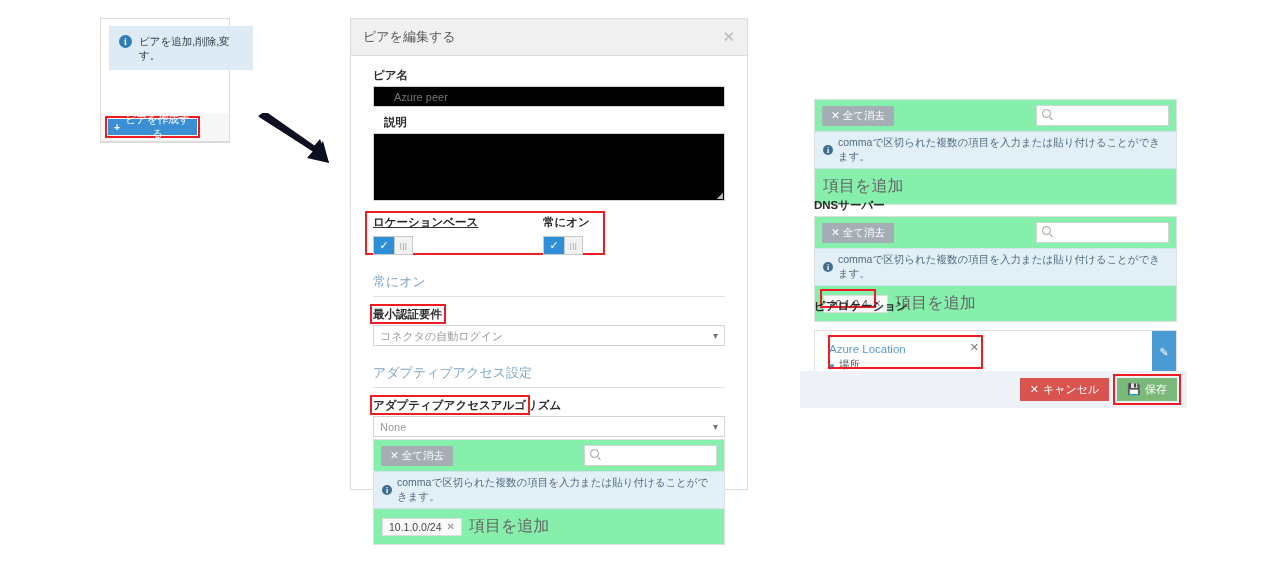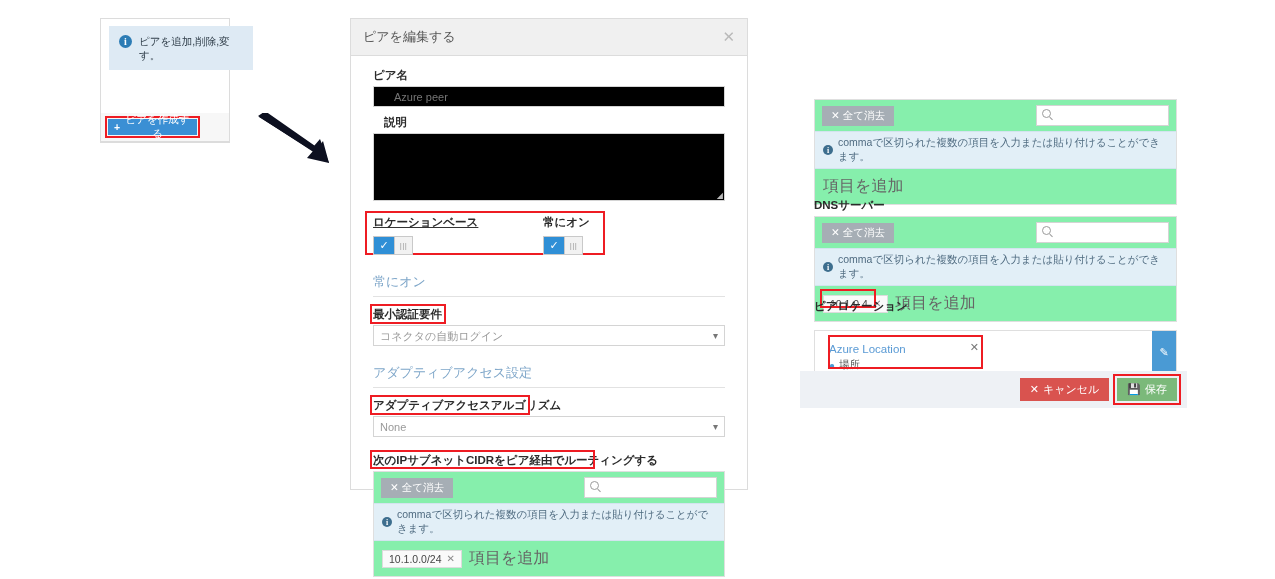--- a/index.html
+++ b/index.html
@@ -198,24 +198,20 @@
     <div style="position:relative;display:inline-block;">
       <label class="form-label">アダプティブアクセスアルゴリズム</label>
       <span class="redbox" style="position:absolute;left:-3px;top:-3px;width:160px;height:20px;"></span>
     </div>
     <div class="sel">
       <span>None</span>
       <span class="car">▾</span>
     </div>
 
     
-    <div style="position:relative;margin-top:16px;">
-      <label class="form-label">次のIPサブネットCIDRをピア経由でルーティングする</label>
-      <span class="redbox" style="position:absolute;left:-3px;top:-3px;width:225px;height:19px;"></span>
-    </div>
     <div class="cw" style="margin-top:2px;">
       <div class="cw-top">
         <button class="btn-clear">
           <span>✕</span>
           <span>全て消去</span>
         </button>
         <span class="srch">
           <span class="mg"></span>
         </span>
       </div>

